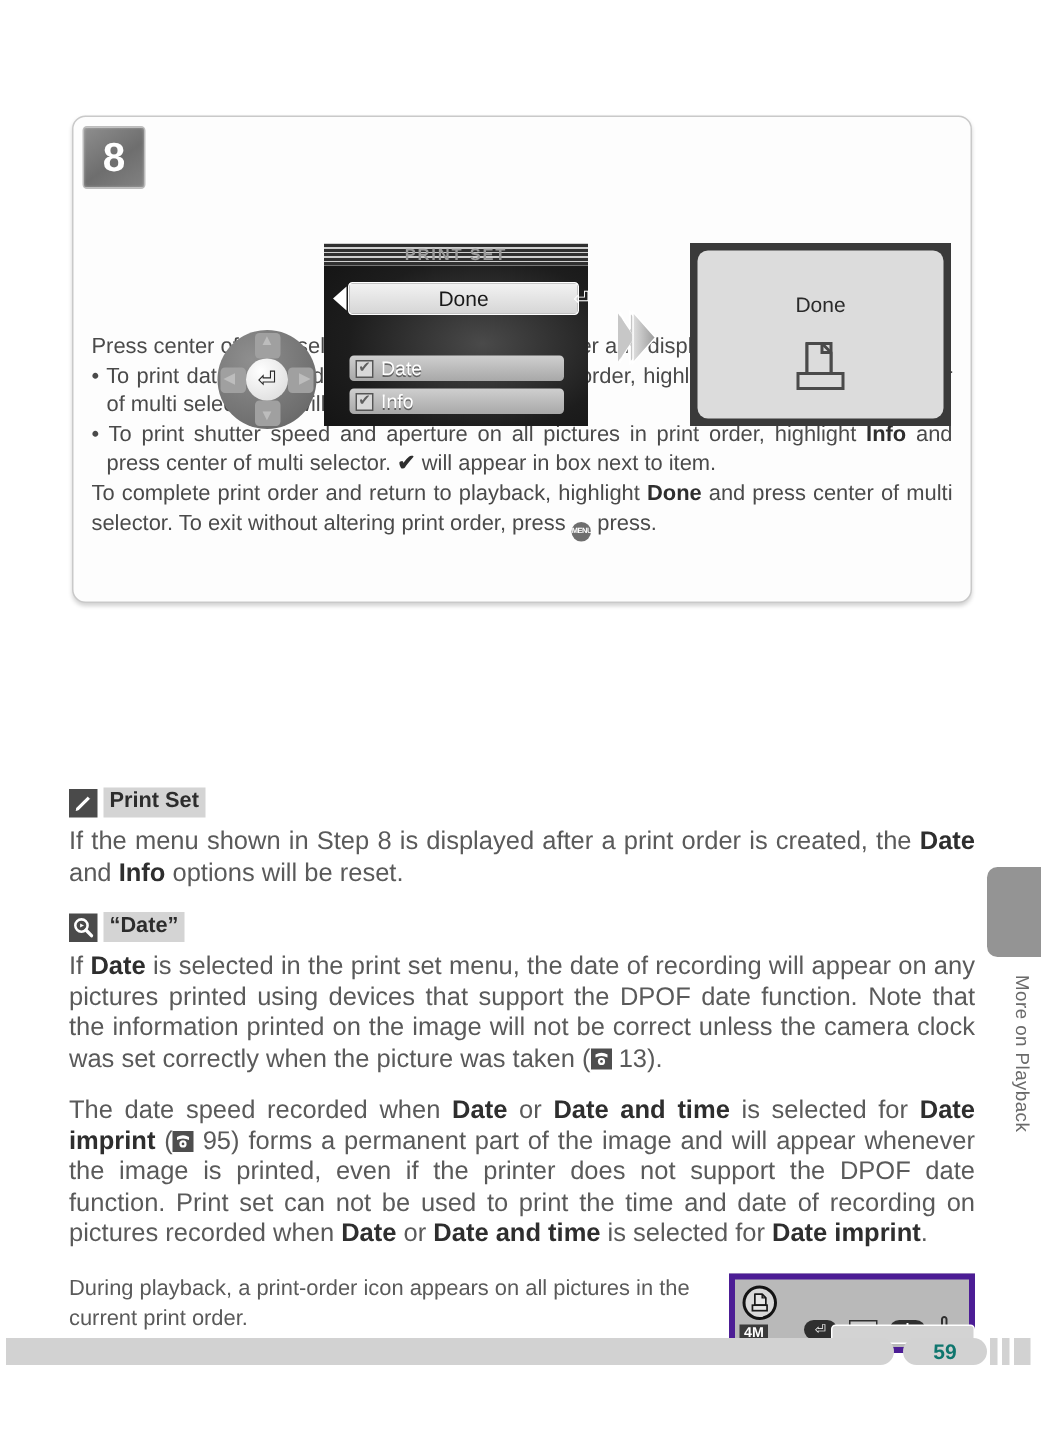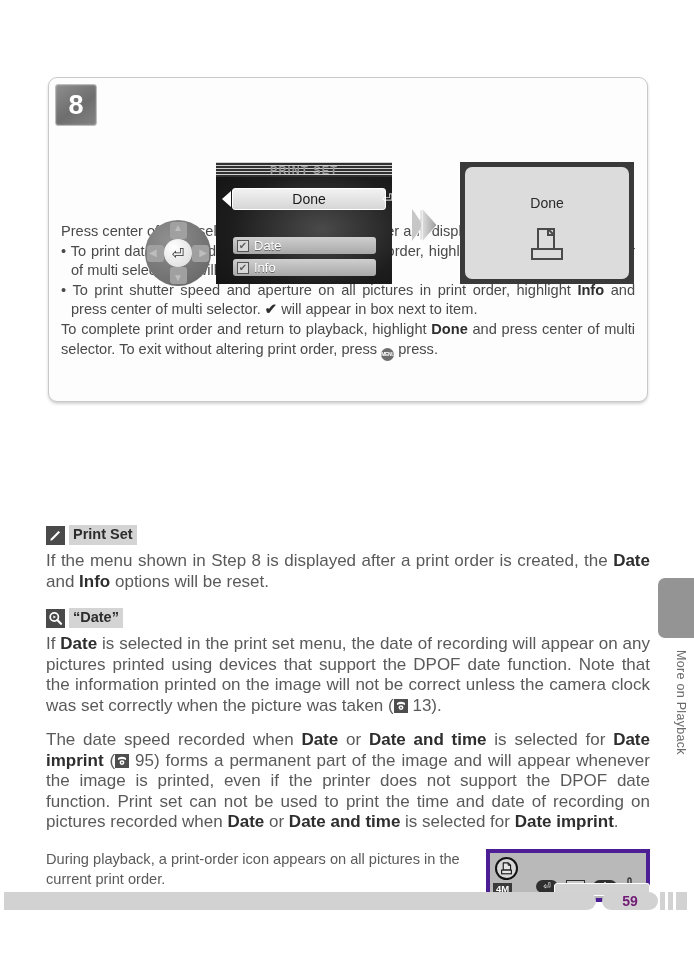--- a/index.html
+++ b/index.html
@@ -355,21 +355,21 @@
   }
   .foot-page {
     position:absolute;
     left:602px; top:0;
     width:56px; height:18px;
     background:#d2d2d2;
     border-radius:9px;
     display:flex;align-items:center;justify-content:center;
     font-size:14px;
     font-weight:bold;
-    color:#701a75;
+    color:#0f766e;
   }
   .foot-ticks {
     position:absolute;
     left:660px; top:0;
     display:flex; gap:3px;
   }
   .foot-ticks i {
     display:block;
     width:5px;height:18px;
     background:#d2d2d2;

